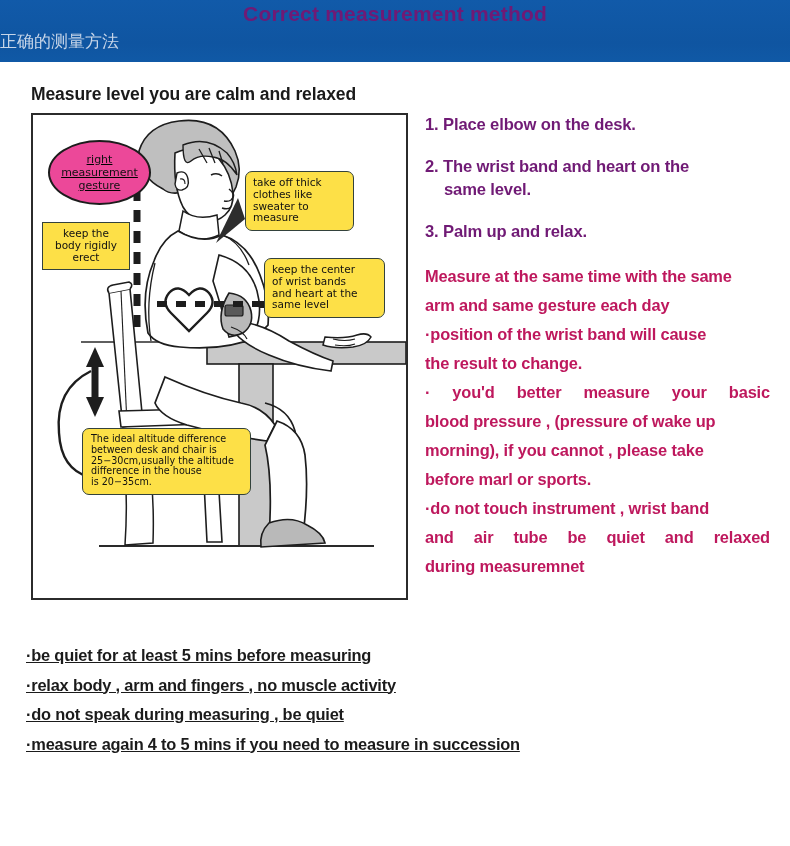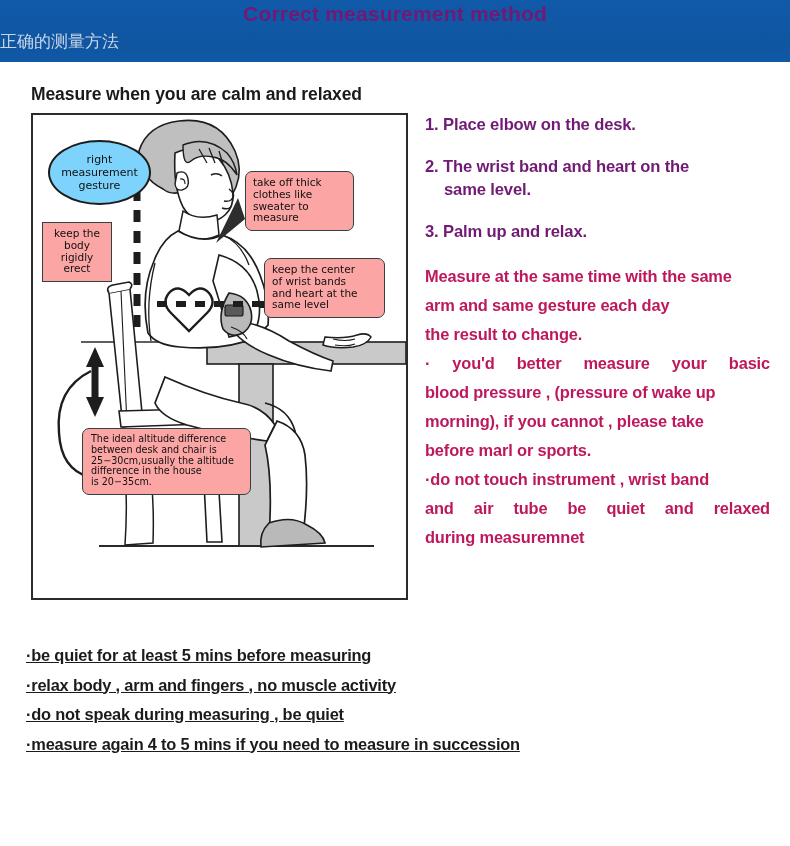--- a/index.html
+++ b/index.html
@@ -89,55 +89,56 @@
     font-family: "DejaVu Sans", sans-serif;
     font-size: 9.6px;
     line-height: 10.8px;
     color: #111;
     white-space: pre-line;
   }
 
   
   .callout-box {
     position: absolute;
-    background: #fca5a5;
+    background: #fde047;
     border: 1.6px solid #33423c;
     box-sizing: border-box;
   }
   .callout-box.rounded { border-radius: 7px; }
 
   #cb-takeoff {
     left: 212px; top: 56px;
     width: 109px; padding: 5px 6px 6px 7px;
   }
   #cb-wrist {
     left: 231px; top: 143px;
     width: 121px; padding: 5px 6px 6px 7px;
   }
   #cb-erect {
     left: 9px; top: 107px;
-    width: 70px; padding: 5px 6px 6px 6px;
+    width: 88px; padding: 5px 6px 6px 6px;
     text-align: center;
   }
   #cb-altitude {
     left: 49px; top: 313px;
     width: 169px; padding: 5px 7px 6px 8px;
   }
 
   #oval-gesture {
     position: absolute;
     left: 15px; top: 25px;
     width: 103px; height: 65px;
     border: 2px solid #1c1c1c;
     border-radius: 50%;
-    background: #7dd3fc;
+    background: #ec4899;
     display: flex;
     align-items: center;
     justify-content: center;
     box-sizing: border-box;
+    text-decoration: underline;
   }
 
   
   #right-column {
     position: absolute;
     left: 425px; top: 113px;
     width: 345px;
   }
   .step-line {
     font-size: 16.6px;
@@ -176,21 +177,21 @@
     text-decoration: underline;
   }
 </style>
 </head>
 <body>
 
 <div id="header-band"></div>
 <div id="header-title">Correct measurement method</div>
 <div id="header-subtitle">正确的测量方法</div>
 
-<div id="illus-heading">Measure when you are calm and relaxed</div>
+<div id="illus-heading">Measure level you are calm and relaxed</div>
 
 <div id="illustration-frame">
 
   <svg id="illustration-svg" viewBox="0 0 373 483" preserveAspectRatio="none">
     <defs>
       <linearGradient id="deskGrad" x1="0" y1="0" x2="0" y2="1">
         <stop offset="0%" stop-color="#d3d3d3"></stop>
         <stop offset="100%" stop-color="#bdbdbd"></stop>
       </linearGradient>
     </defs>
@@ -337,20 +338,21 @@
   </div>
 
   <div class="step-line">
     <span>3.</span>
     <span>Palm up and relax.</span>
   </div>
 
   <div class="para-block">
     <span class="para-line">Measure at the same time with the same</span>
     <span class="para-line">arm and same gesture each day</span>
+    <span class="para-line">·position of the wrist band will cause</span>
     <span class="para-line">the result to change.</span>
     <span class="para-line justify">· you'd better measure your basic</span>
     <span class="para-line">blood pressure , (pressure of wake up</span>
     <span class="para-line">morning), if you cannot , please take</span>
     <span class="para-line">before marl or sports.</span>
     <span class="para-line">·do not touch instrument , wrist band</span>
     <span class="para-line justify">and air tube be quiet and relaxed</span>
     <span class="para-line">during measuremnet</span>
   </div>
 </div>

